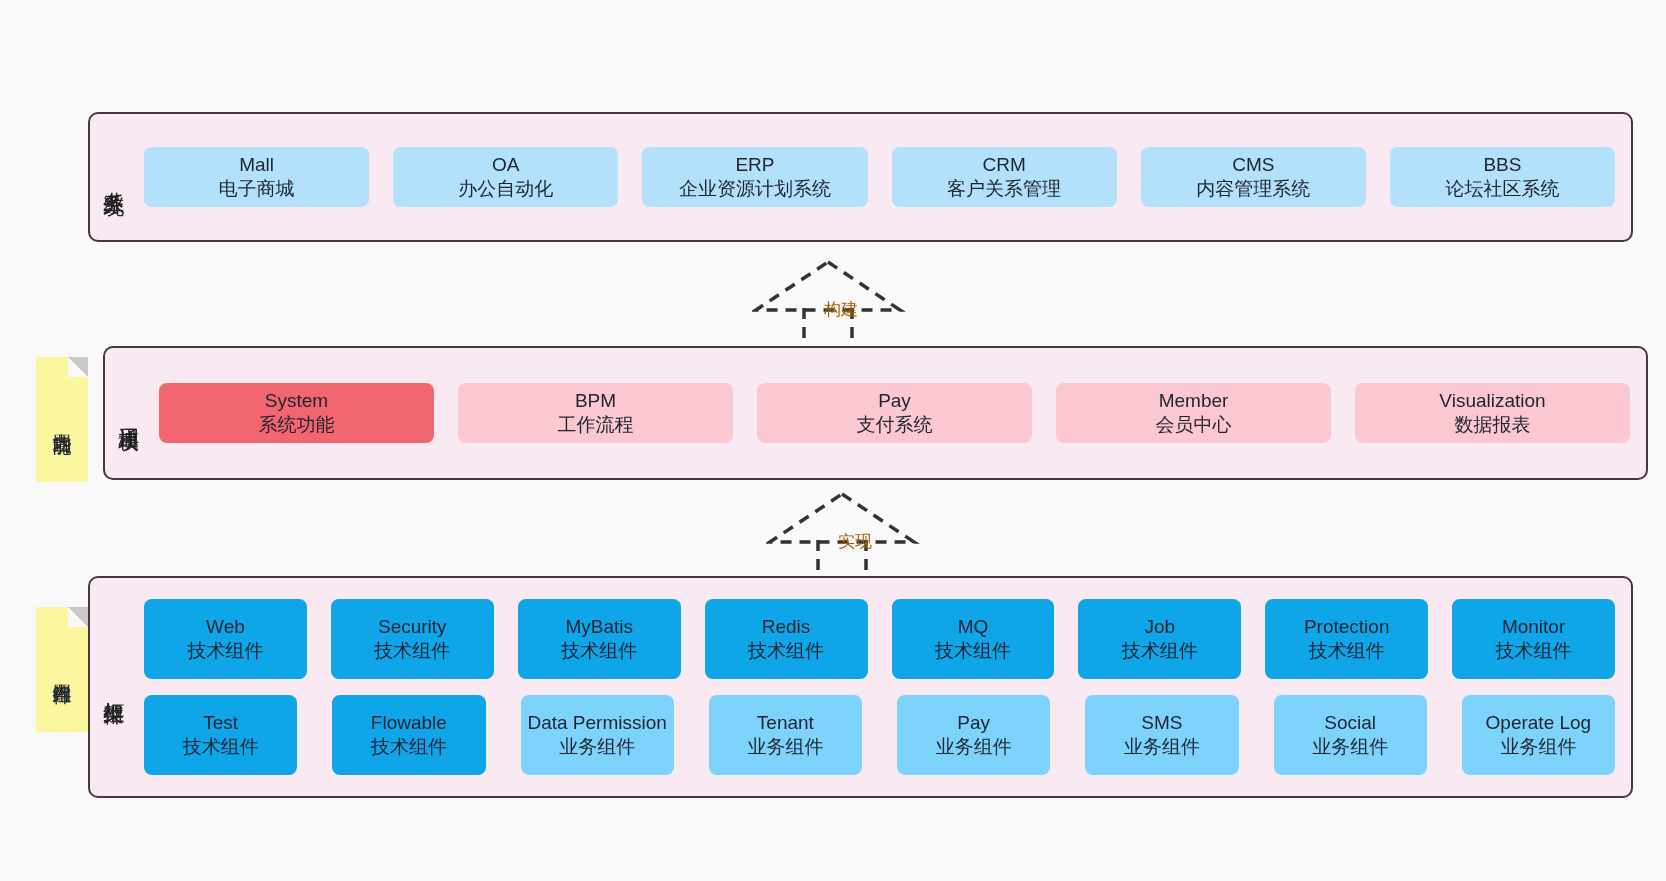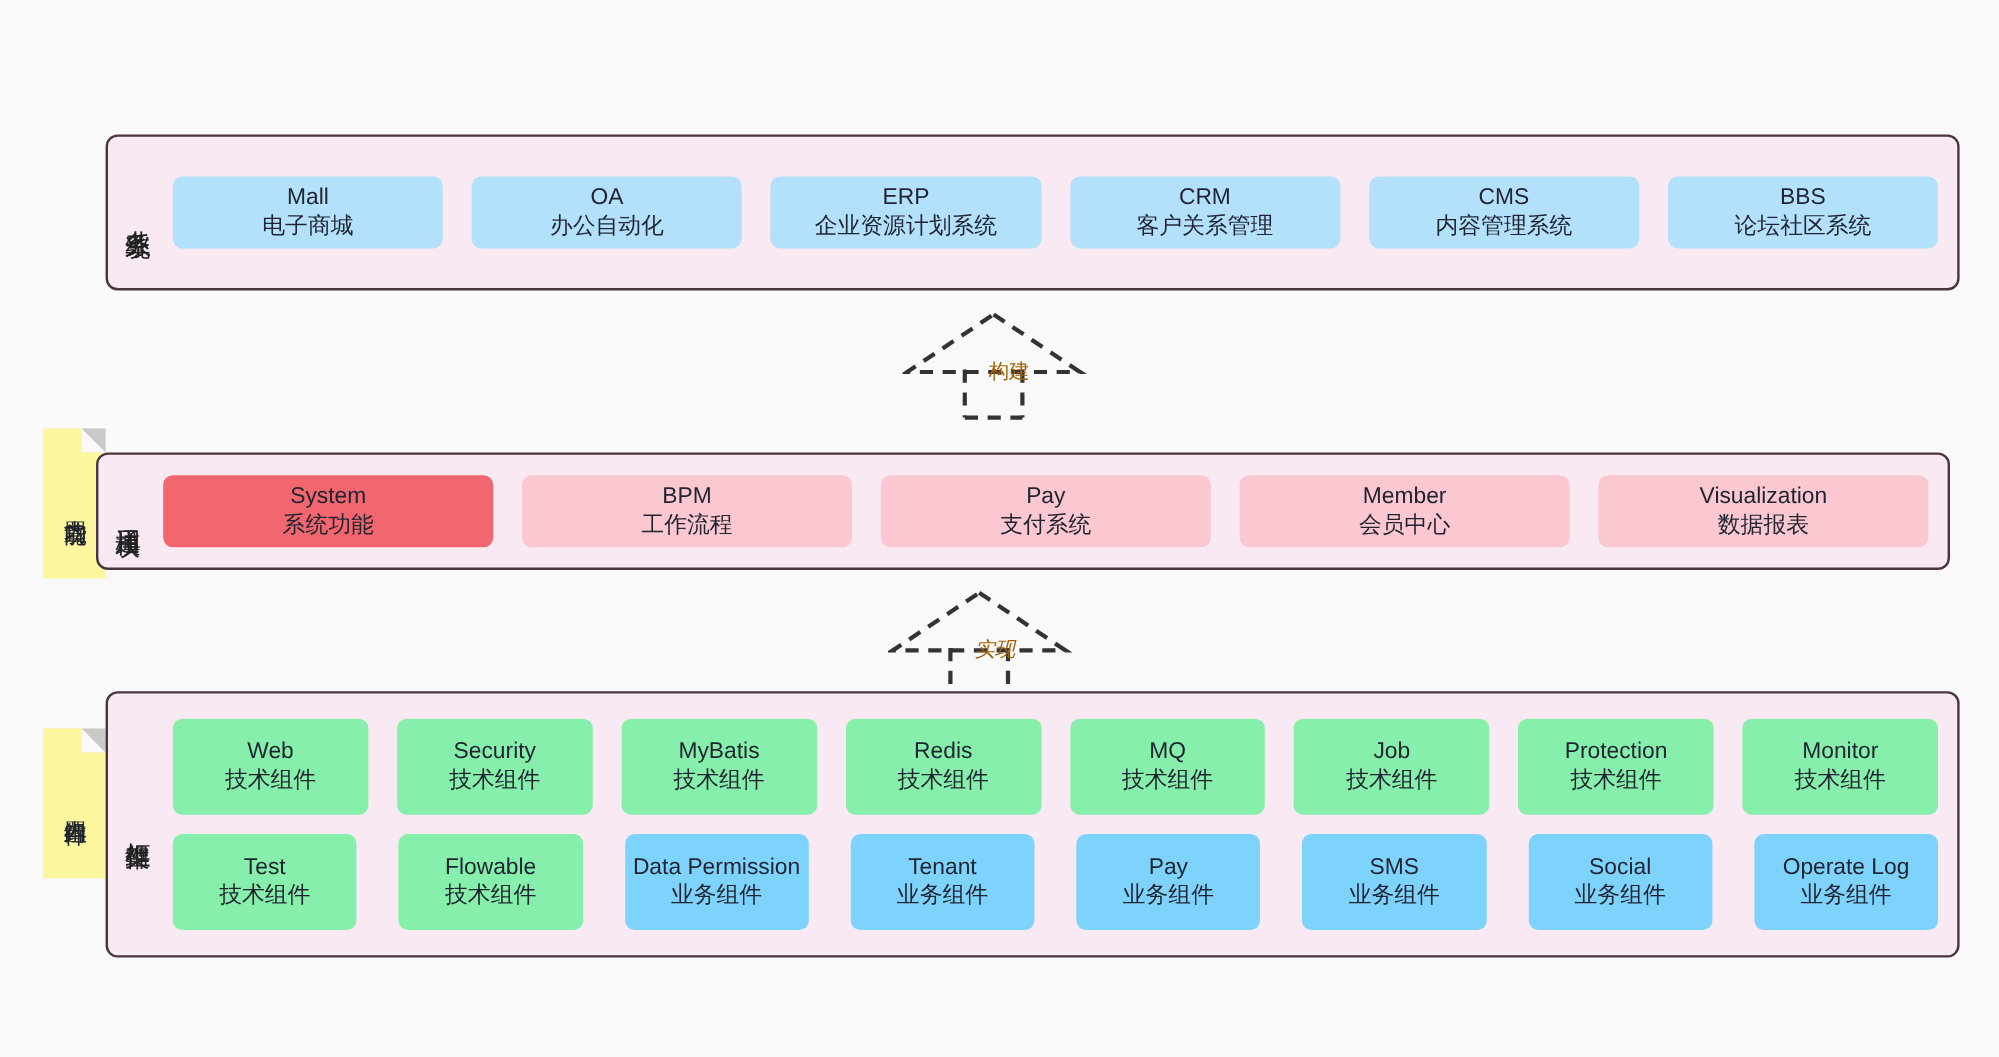--- a/index.html
+++ b/index.html
@@ -68,21 +68,21 @@
     font-size: 19px;
     line-height: 1.28;
     padding: 6px 4px;
   }
   .card .t1 { display: block; }
   .card .t2 { display: block; }
 
   .c-blue      { background: #B3E0FB; }
   .c-red       { background: #F2666F; }
   .c-pink      { background: #FBC7D0; }
-  .c-green     { background: #86efac; }
+  .c-green     { background: #0ea5e9; }
   .c-greenpale { background: #7dd3fc; }
 
   
   .sticky {
     position: absolute;
     background: #FCF69F;
     width: 52px;
     display: flex;
     align-items: center;
     justify-content: center;
@@ -165,21 +165,21 @@
     </svg>
     <span class="lbl" style="left:72px; top:40px;">构建</span>
   </div>
 
   <div class="sticky" id="sticky-common" style="left:36px; top:357px; height:125px;">
     <span class="fold-bg"></span>
     <span class="fold"></span>
     <span>内置功能</span>
   </div>
 
-  <div class="layer" id="layer-common" style="left:80px; top:346px; width:1545px; height:98px;margin-top:31px;">
+  <div class="layer" id="layer-common" style="left:103px; top:346px; width:1545px; height:134px;">
     <div class="layer-title">通用模块</div>
     <div class="layer-body">
       <div class="row">
         <div class="card c-red">
           <span class="t1">System</span>
           <span class="t2">系统功能</span>
         </div>
         <div class="card c-pink">
           <span class="t1">BPM</span>
           <span class="t2">工作流程</span>
@@ -193,21 +193,21 @@
           <span class="t2">会员中心</span>
         </div>
         <div class="card c-pink">
           <span class="t1">Visualization</span>
           <span class="t2">数据报表</span>
         </div>
       </div>
     </div>
   </div>
 
-  <div class="uml-arrow" style="left:740px; top:490px; width:160px; height:92px;font-style:italic;">
+  <div class="uml-arrow" style="left:766px; top:490px; width:160px; height:92px;">
     <svg width="160" height="92" viewBox="0 0 160 92">
       <path d="M 76 4 L 148 52 L 4 52 Z" fill="#F9F9F9" stroke="#333333" stroke-width="3.5" stroke-dasharray="11 8" stroke-linejoin="miter"></path>
       <path d="M 52 50 L 52 90 M 100 50 L 100 90 M 52 90 L 100 90" fill="none" stroke="#333333" stroke-width="3.5" stroke-dasharray="11 8"></path>
     </svg>
     <span class="lbl" style="left:72px; top:40px;">实现</span>
   </div>
 
   <div class="sticky" id="sticky-framework" style="left:36px; top:607px; height:125px;">
     <span class="fold-bg"></span>
     <span class="fold"></span>

